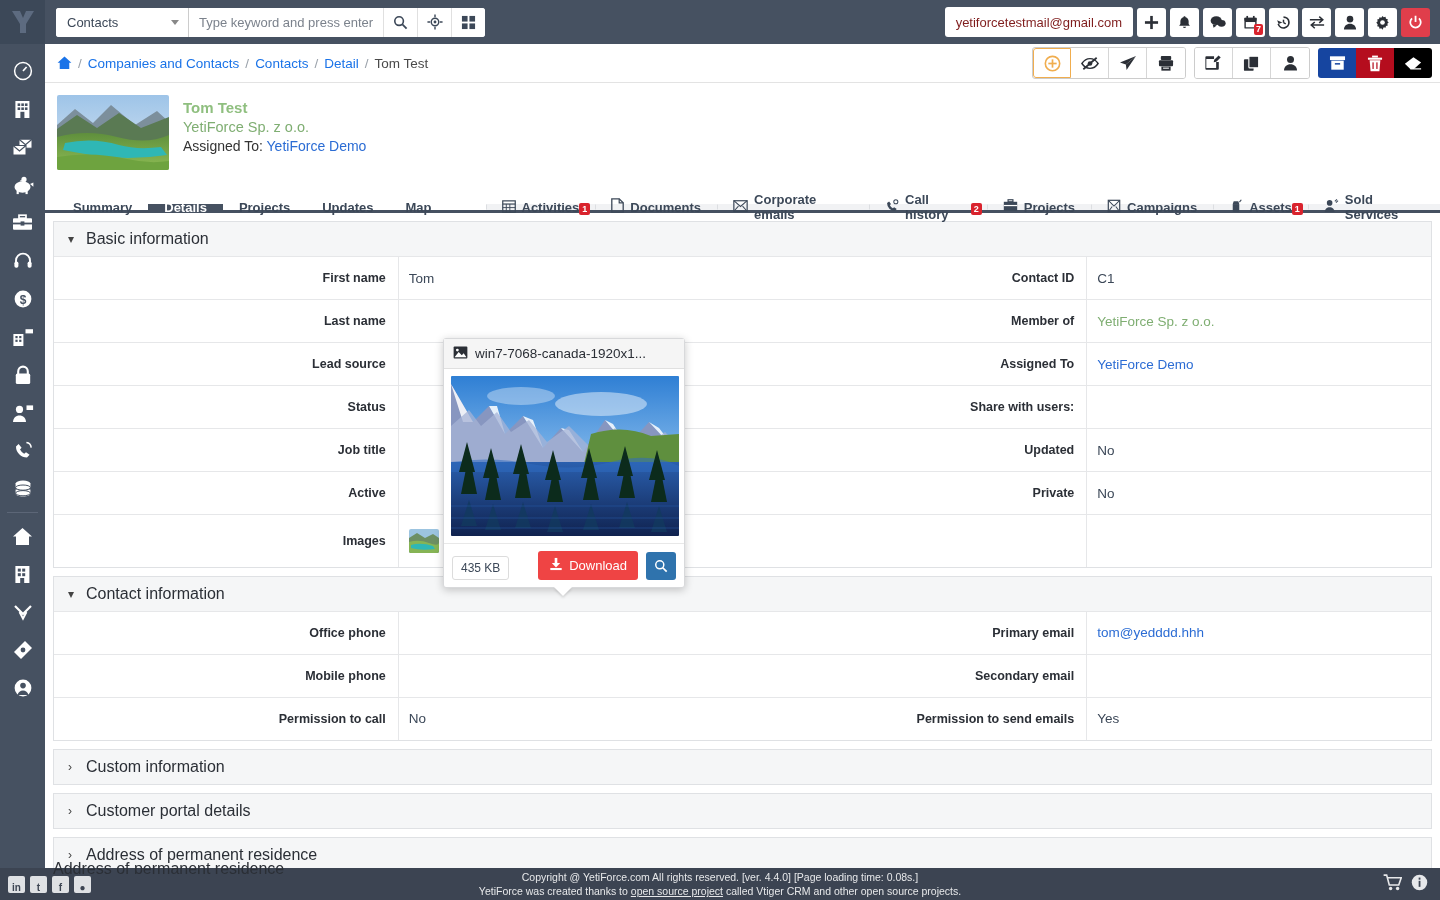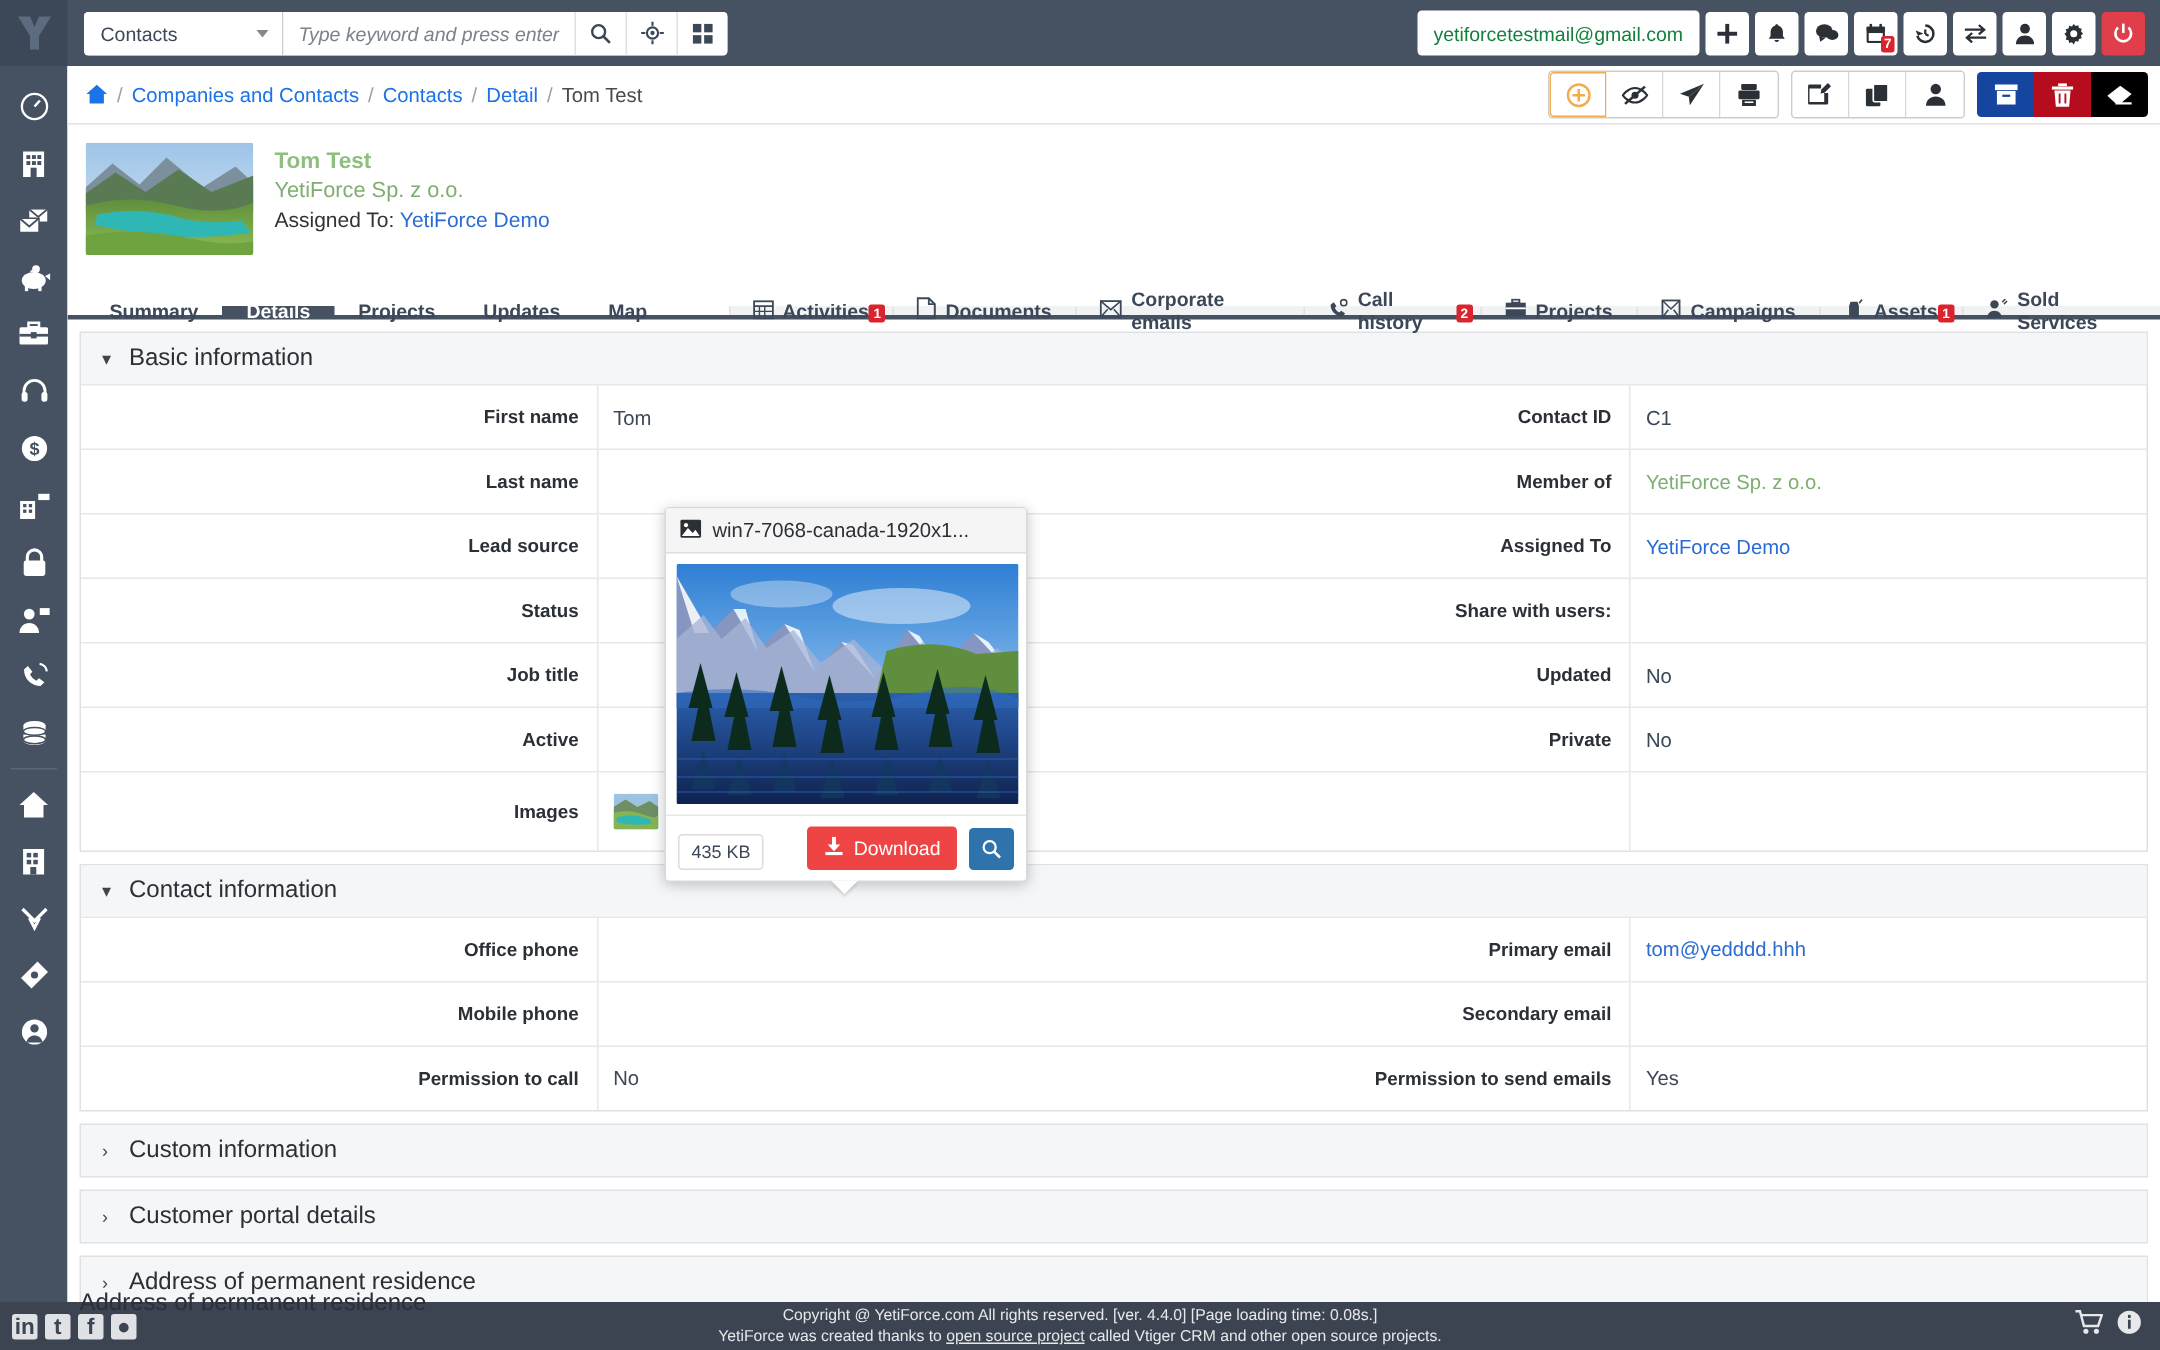--- a/index.html
+++ b/index.html
@@ -30,37 +30,37 @@
   .module-select {
     width: 133px; height: 29px; background: #fff; border: none;
     border-right: 1px solid #ccc;
     display: flex; align-items: center; justify-content: space-between;
     padding: 0 9px 0 11px; font-size: 13px; color: #3c4858;
   }
   .caret { width:0;height:0;border-left:4px solid transparent;border-right:4px solid transparent;border-top:5px solid #888; }
   .search-input {
     width: 194px; height: 29px; border: none; outline: none;
     padding: 0 10px; font-size: 13px; color: #3c4858;
-    font-family: "Liberation Sans", sans-serif; background: #fff; font-style: italic;
+    font-family: "Liberation Sans", sans-serif; background: #fff;
   }
   .search-input::placeholder { color: #7b828c; }
   .sbtn {
     width: 34px; height: 29px; background: #fff;
     border-left: 1px solid #e0e0e0;
     display: flex; align-items: center; justify-content: center;
     color: #3c4858;
   }
   .topbar-right {
     position: absolute; right: 10px; top: 0; height: 44px;
     display: flex; align-items: center; gap: 4px;
   }
   .user-pill {
     height: 30px; background: #fff; border-radius: 3px;
     display: flex; align-items: center; padding: 0 11px;
-    font-size: 13px; color: #15803d;
+    font-size: 13px; color: #7f1d1d;
   }
   .tb-ico {
     width: 29px; height: 29px; background: #fff; border-radius: 3px;
     display: flex; align-items: center; justify-content: center;
     color: #2b2f36; position: relative;
   }
   .tb-ico.power { background: #e03e4b; color: #fff; }
   .tb-badge {
     position: absolute; right: 2px; bottom: 2px;
     background: #d9232d; color: #fff; font-size: 9px; font-weight: bold;
@@ -204,21 +204,21 @@
   }
 
   
   .footer {
     position: absolute; bottom: 0; left: 0; width: 1440px; height: 32px;
     background: #3c4452; display: flex; align-items: center;
   }
   .foot-social { display: flex; gap: 5px; padding-left: 8px; }
   .soc { width: 17px; height: 17px; background: #dfe1e4; border-radius: 2px;
          display: flex; align-items: flex-end; justify-content: center; color: #3c4452;
-         font-size: 15px; font-weight: bold; }
+         font-size: 10px; font-weight: bold; }
   .foot-center {
     position: absolute; left: 0; right: 0; text-align: center;
     color: #e7e8ea; font-size: 10.5px; line-height: 14px;
   }
   .foot-center a { color: #e7e8ea; }
   .foot-right { margin-left: auto; display: flex; gap: 9px; padding-right: 12px; color: #e7e8ea; }
   .cut-title {
     position: absolute; left: 53px; bottom: 26px;
     font-size: 16px; color: #2b2f36; white-space: nowrap;
     overflow: hidden; height: 14px;

